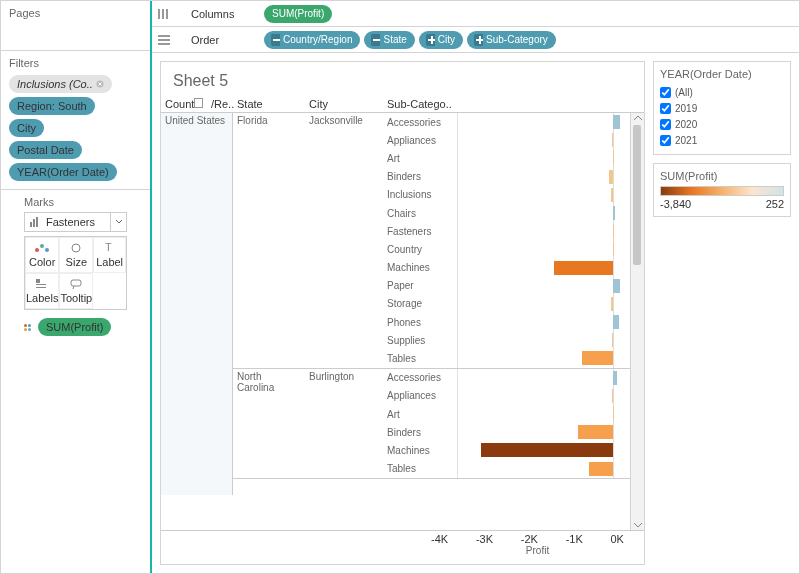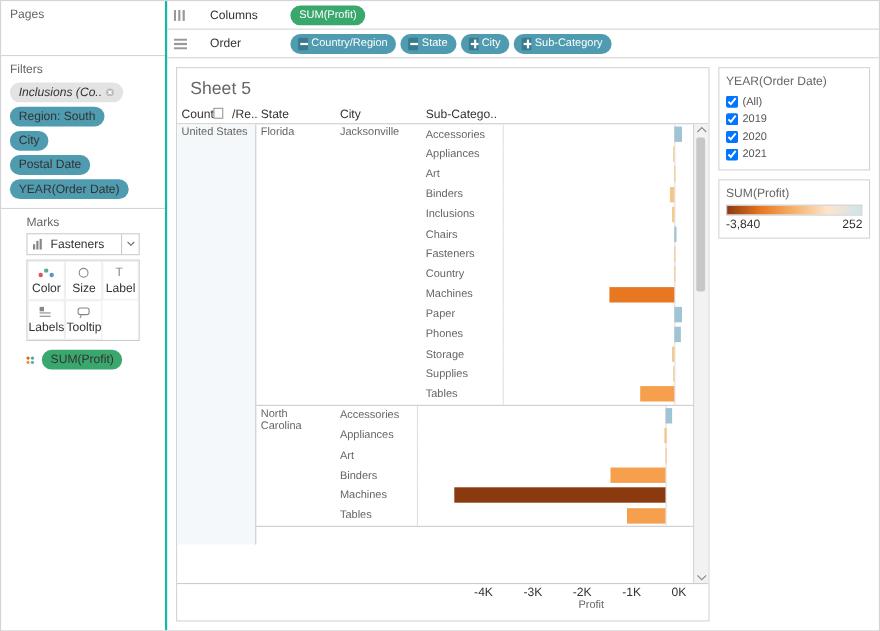--- a/index.html
+++ b/index.html
@@ -294,51 +294,52 @@
                         </div>
                       </div>
                       <div class="subrow">
                         <div class="lbl">Paper</div>
                         <div class="barbox" style="position:relative">
                           <div style="position:absolute;left:90%;top:0;bottom:0;width:1px;background:#ddd"></div>
                           <div class="bar" style="left:90%;width:4%;background:#9fc5d5"></div>
                         </div>
                       </div>
                       <div class="subrow">
+                        <div class="lbl">Storage</div>
+                        <div class="barbox" style="position:relative">
+                          <div style="position:absolute;left:90%;top:0;bottom:0;width:1px;background:#ddd"></div>
+                          <div class="bar" style="left:89%;width:1%;background:#f6c58a"></div>
+                        </div>
+                      </div>
+                      <div class="subrow">
                         <div class="lbl">Phones</div>
                         <div class="barbox" style="position:relative">
                           <div style="position:absolute;left:90%;top:0;bottom:0;width:1px;background:#ddd"></div>
                           <div class="bar" style="left:90%;width:3.5999999999999996%;background:#9fc5d5"></div>
-                        </div>
-                      </div>
-                      <div class="subrow">
-                        <div class="lbl">Storage</div>
-                        <div class="barbox" style="position:relative">
-                          <div style="position:absolute;left:90%;top:0;bottom:0;width:1px;background:#ddd"></div>
-                          <div class="bar" style="left:89%;width:1%;background:#f6c58a"></div>
                         </div>
                       </div>
                       <div class="subrow">
                         <div class="lbl">Supplies</div>
                         <div class="barbox" style="position:relative">
                           <div style="position:absolute;left:90%;top:0;bottom:0;width:1px;background:#ddd"></div>
                           <div class="bar" style="left:89.8%;width:0.5%;background:#f6c58a"></div>
                         </div>
                       </div>
                       <div class="subrow">
                         <div class="lbl">Tables</div>
                         <div class="barbox" style="position:relative">
                           <div style="position:absolute;left:90%;top:0;bottom:0;width:1px;background:#ddd"></div>
                           <div class="bar" style="left:72%;width:18%;background:#f6a04e"></div>
                         </div>
                       </div>
                     </div>
                   </div>
                   <div class="group">
                     <div class="glabel col2">North<br>Carolina</div>
+                    <div class="glabel col3">Burlington</div>
                     <div class="subrows">
                       <div class="subrow">
                         <div class="lbl">Accessories</div>
                         <div class="barbox" style="position:relative">
                           <div style="position:absolute;left:90%;top:0;bottom:0;width:1px;background:#ddd"></div>
                           <div class="bar" style="left:90%;width:2.4%;background:#9fc5d5"></div>
                         </div>
                       </div>
                       <div class="subrow">
                         <div class="lbl">Appliances</div>

